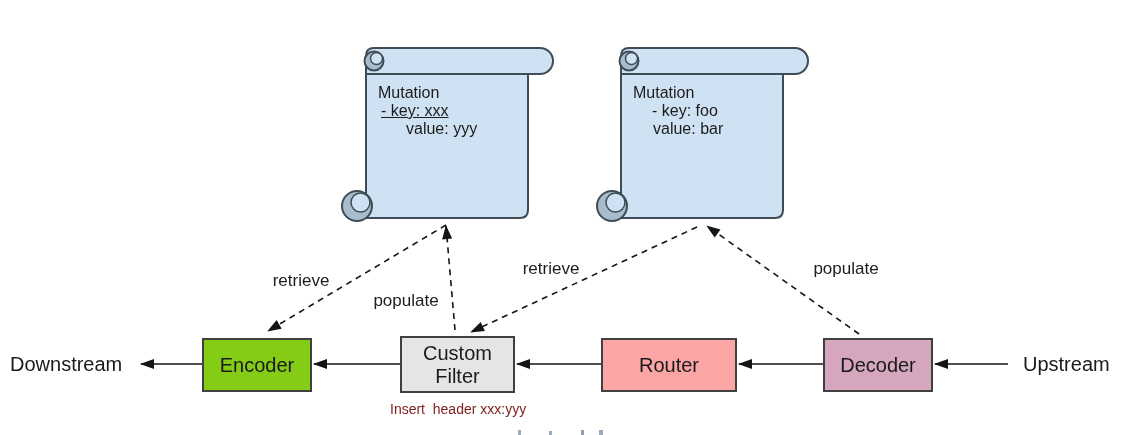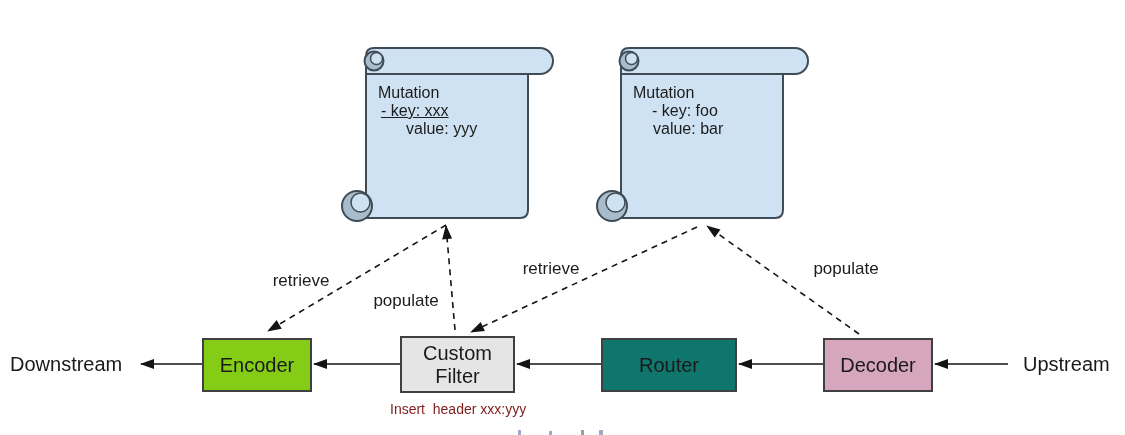--- a/index.html
+++ b/index.html
@@ -86,21 +86,21 @@
   <div class="scroll-text" style="left:633px; top:84px;">Mutation</div>
   <div class="scroll-text" style="left:652px; top:102px;">- key: foo</div>
   <div class="scroll-text" style="left:653px; top:120px;">value: bar</div>
 
   <div class="node" style="left: 202px; top: 338px; width: 110px; height: 54px; background-color: #84cc16;">
     <span>Encoder</span>
   </div>
   <div class="node" style="left: 400px; top: 336px; width: 115px; height: 57px; background-color: #e5e5e5;">
     <span>Custom Filter</span>
   </div>
-  <div class="node" style="left: 601px; top: 338px; width: 136px; height: 54px; background-color: #0f766e;">
+  <div class="node" style="left: 601px; top: 338px; width: 136px; height: 54px; background-color: #fca5a5;">
     <span>Router</span>
   </div>
   <div class="node" style="left: 823px; top: 338px; width: 110px; height: 54px; background-color: rgb(213, 166, 189);">
     <span>Decoder</span>
   </div>
 
   <div class="endpoint" style="left:10px; top:353px;">Downstream</div>
   <div class="endpoint" style="left:1023px; top:353px;">Upstream</div>
 
   <div class="edge-label" style="left:301px; top:271px;">retrieve</div>

